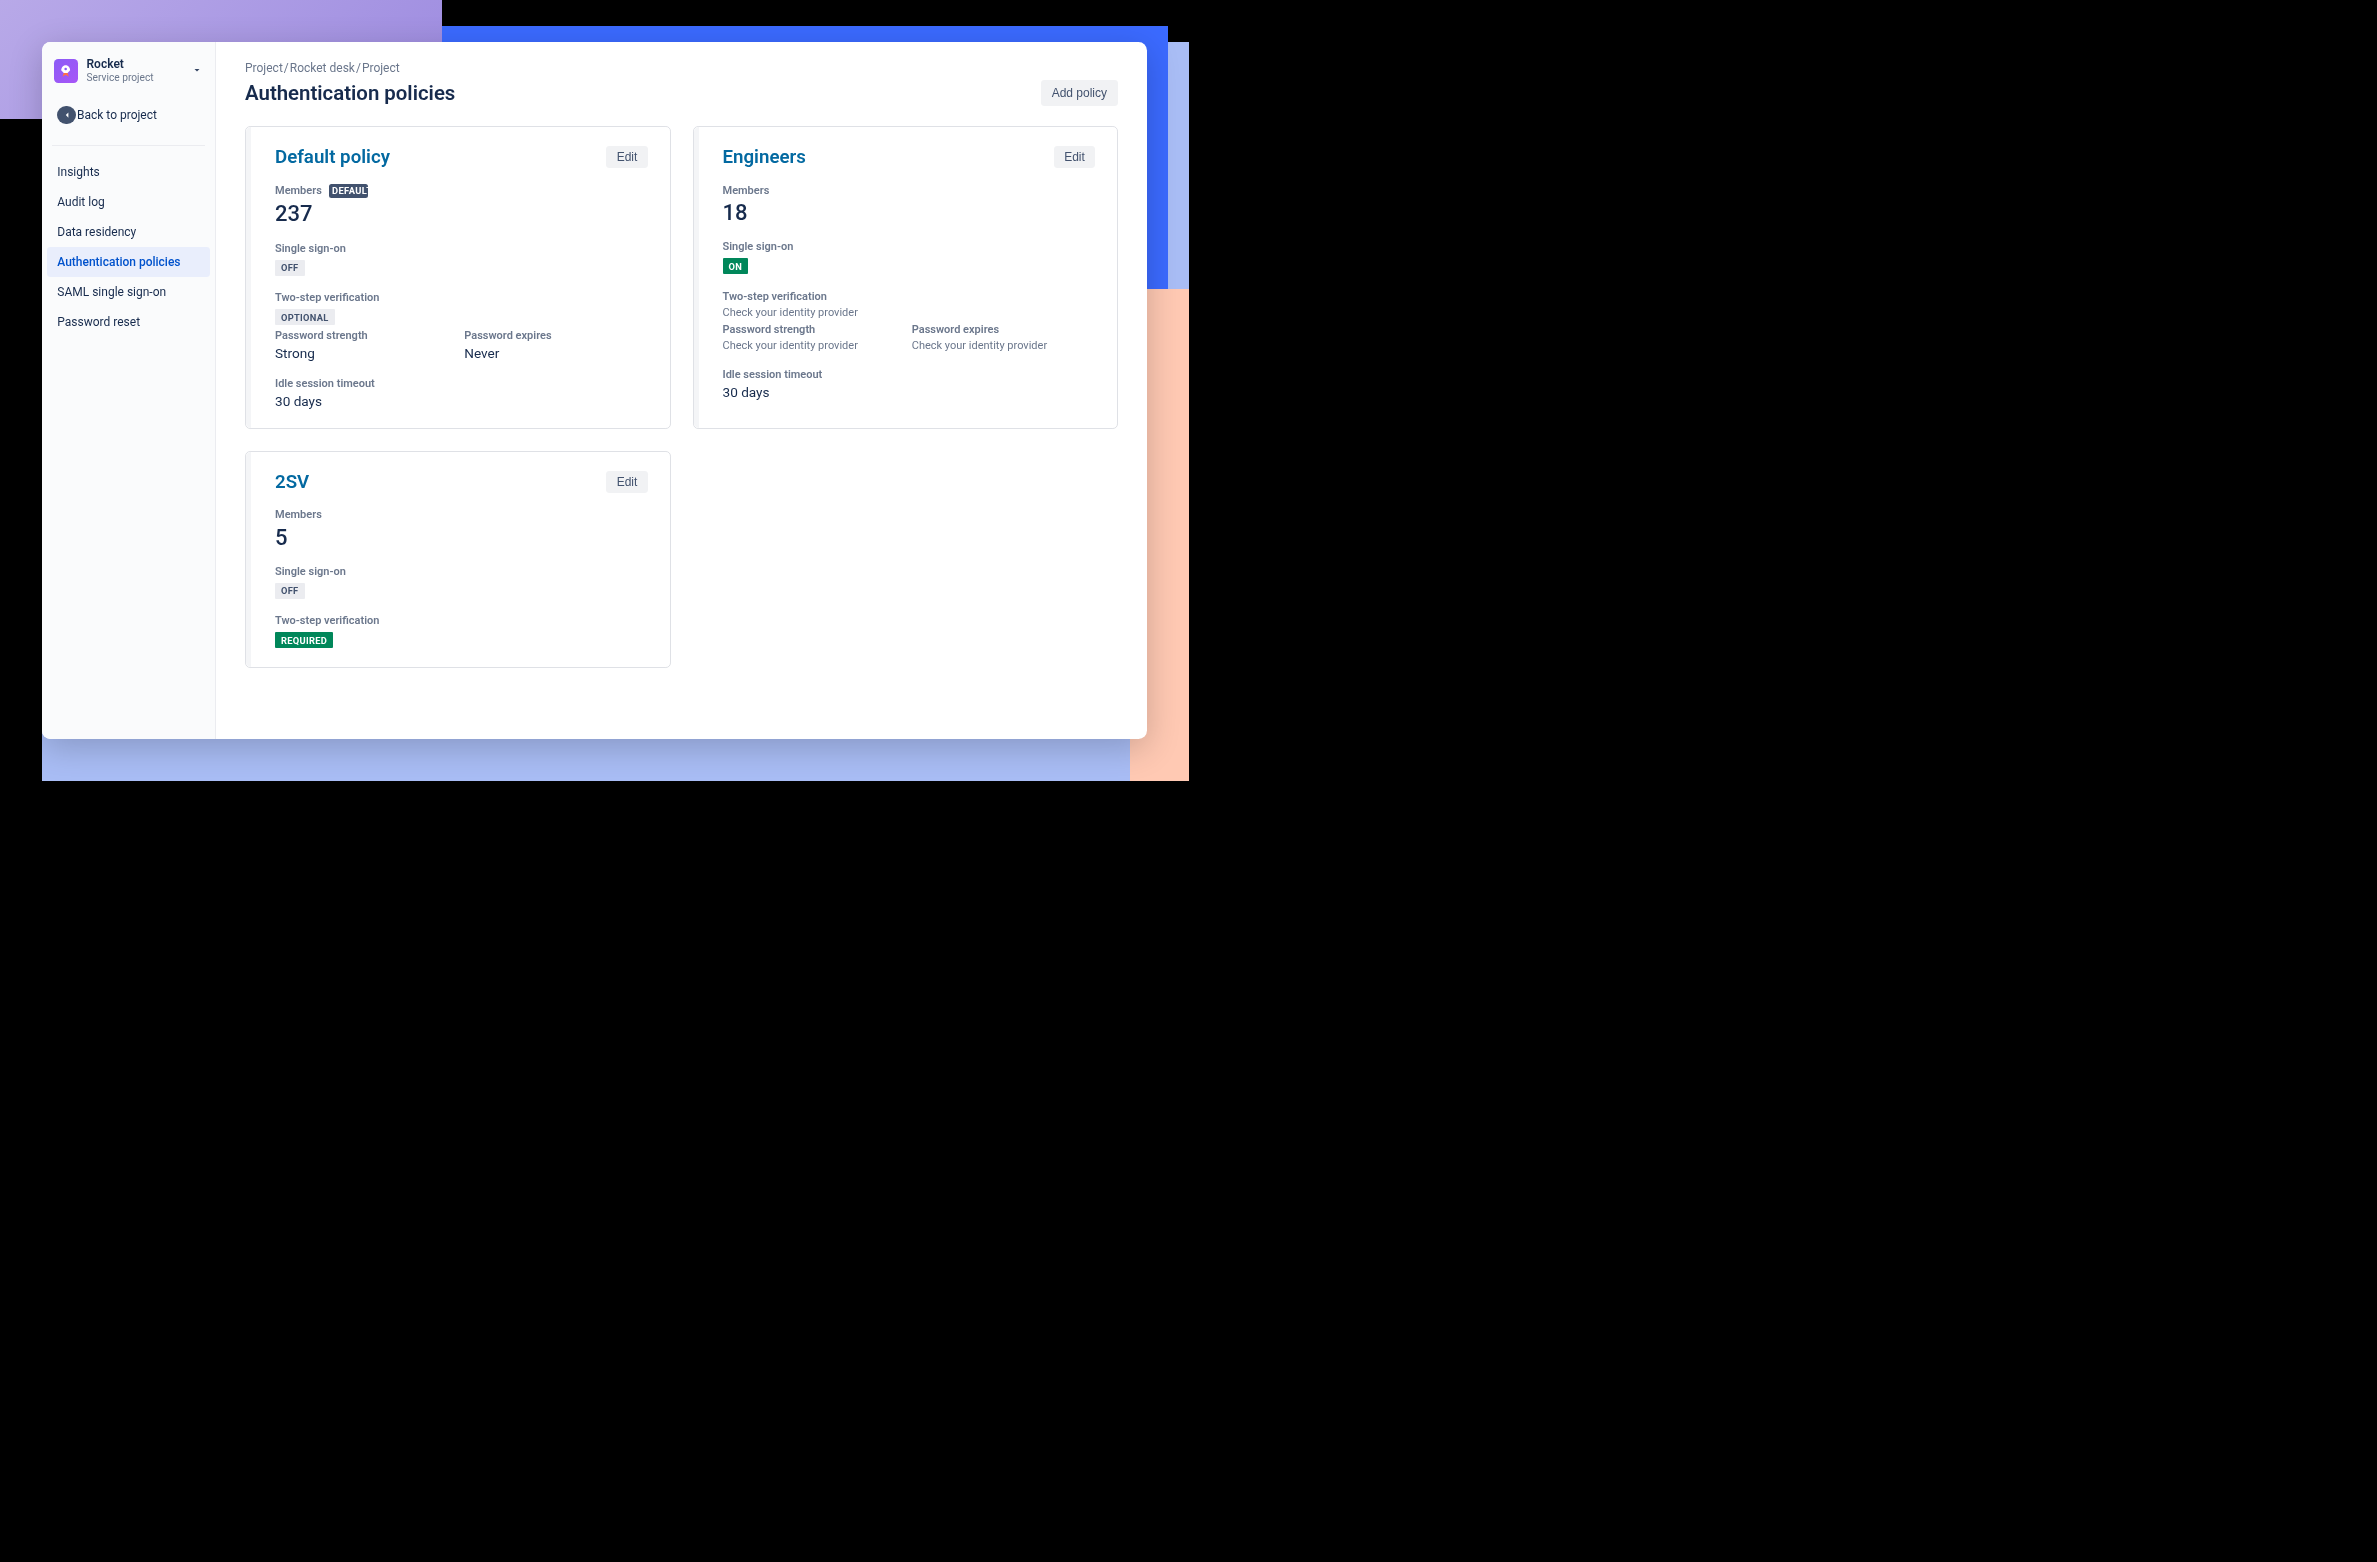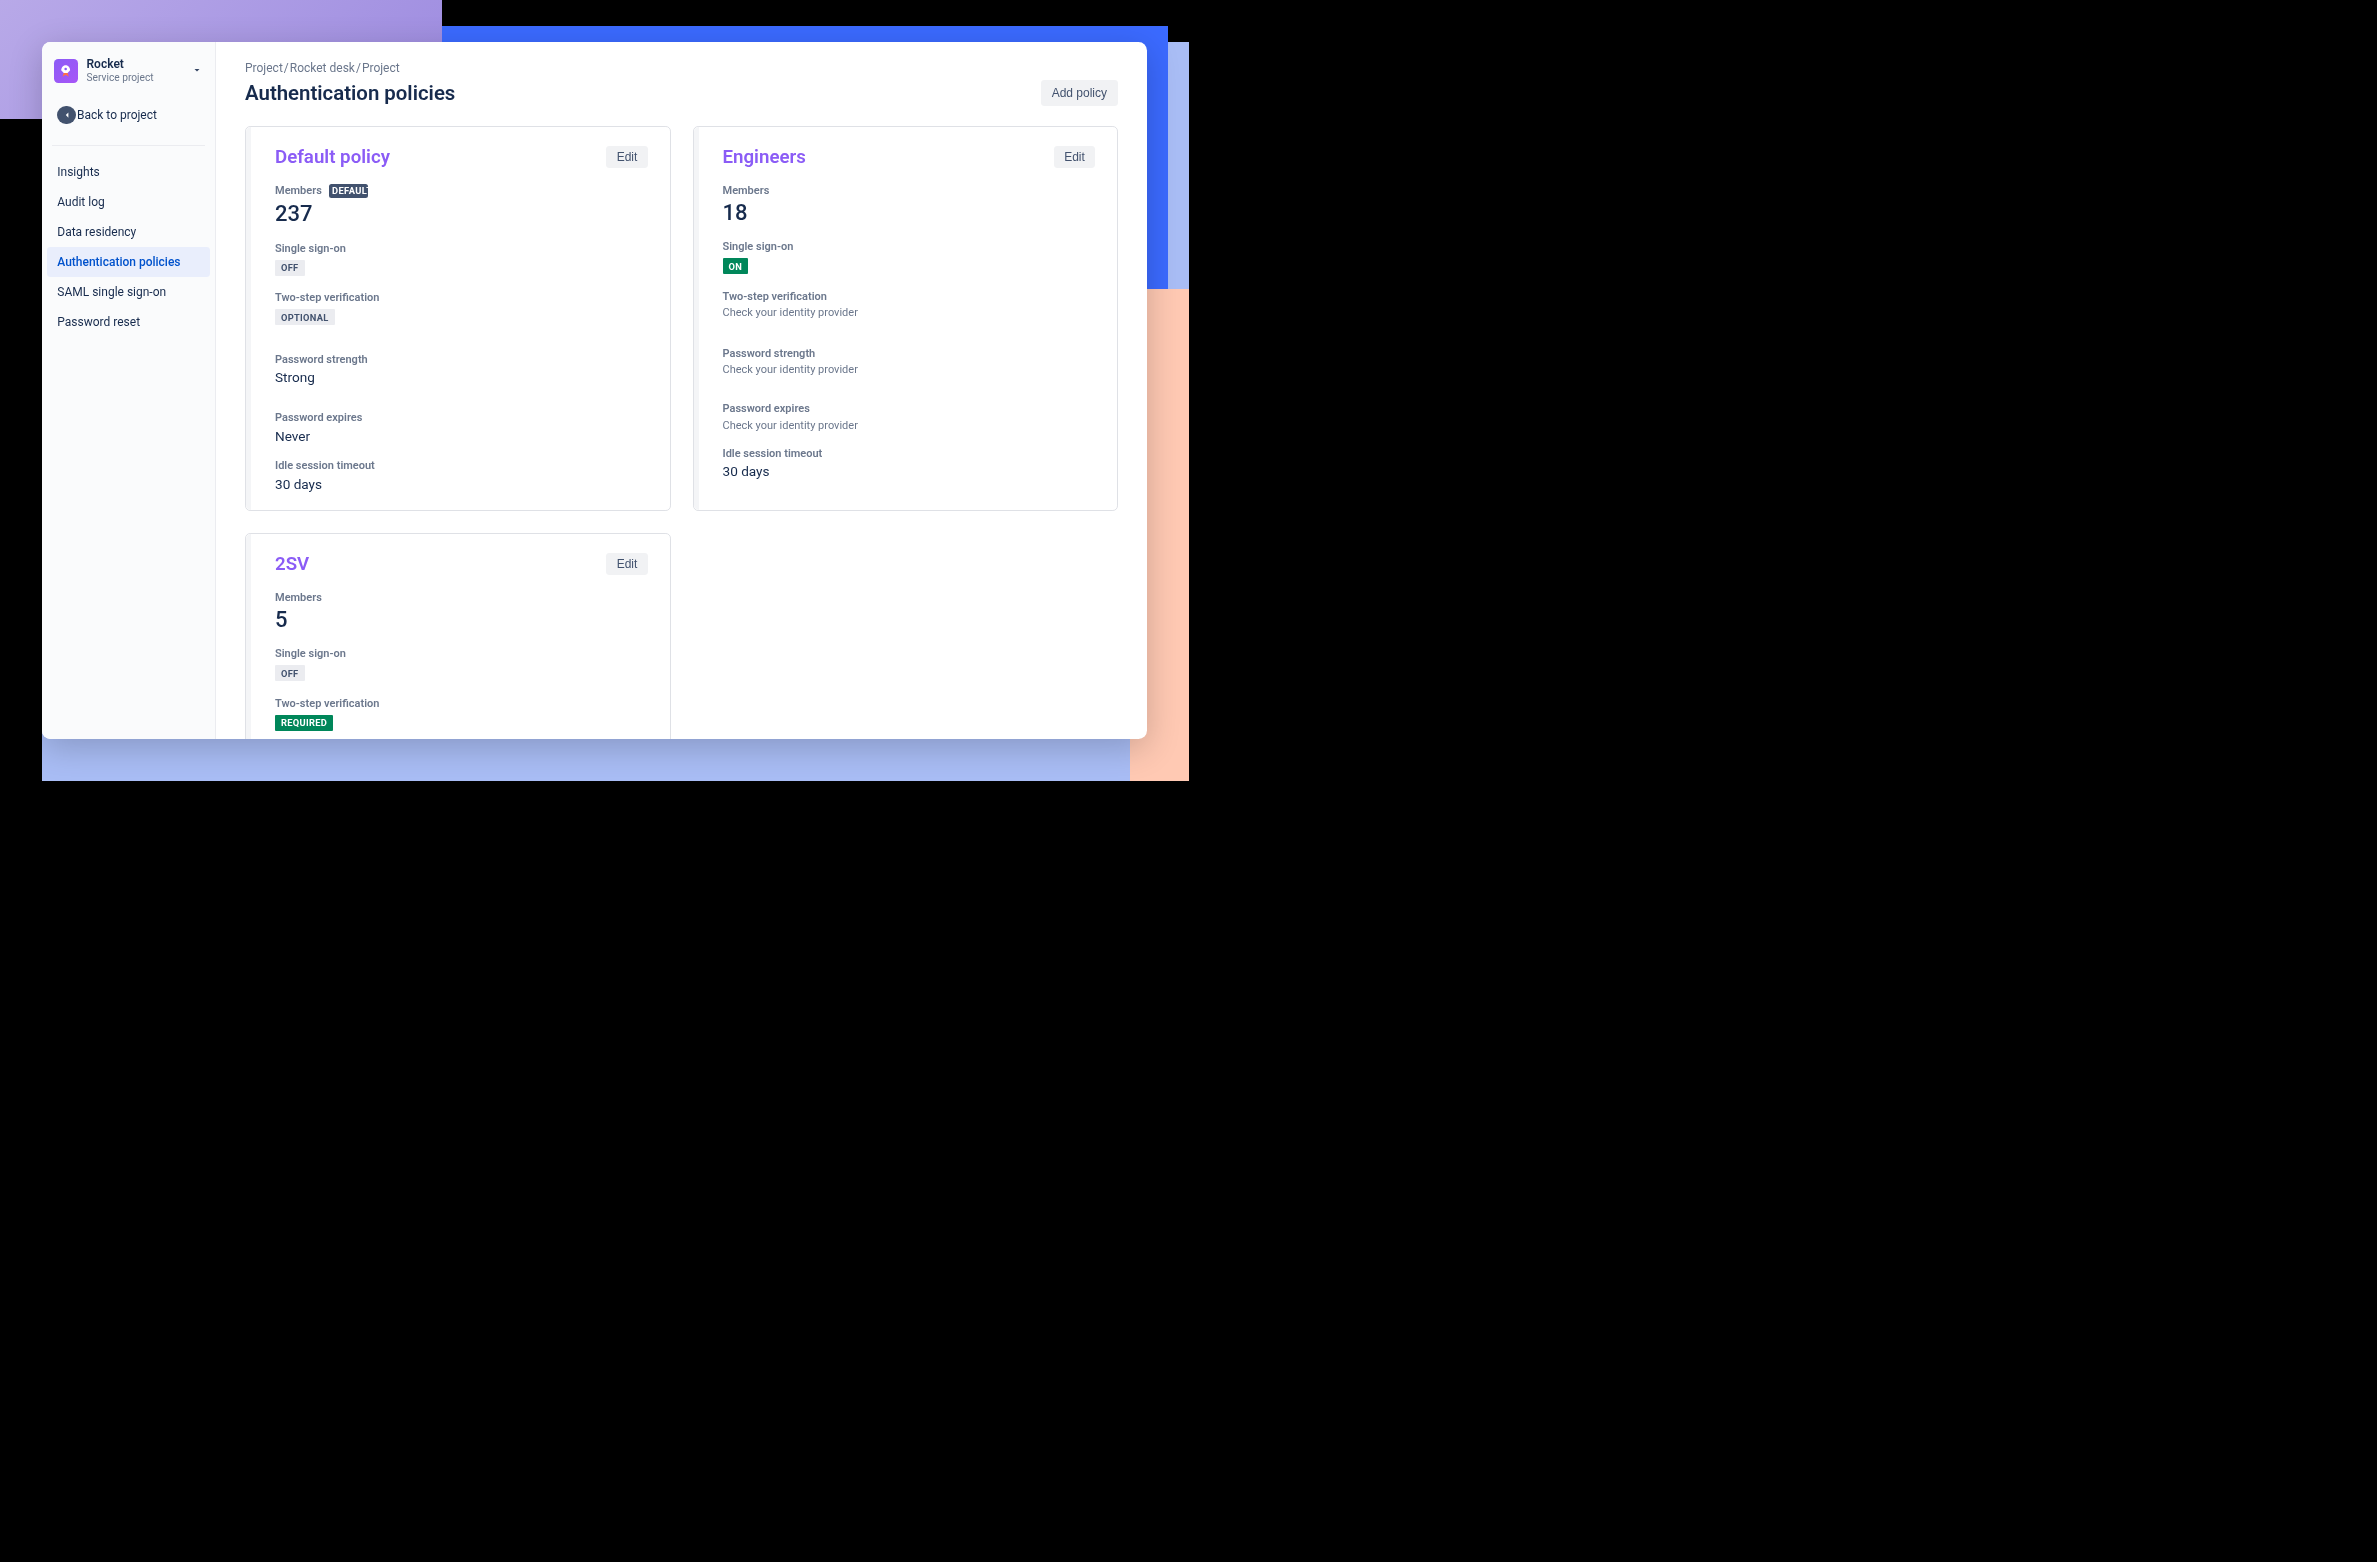--- a/index.html
+++ b/index.html
@@ -133,21 +133,21 @@
 }
 .card::before {
   content: "";
   position: absolute;
   left: 0; top: 0; bottom: 0; width: 5.1px;
   background: #f4f5f7;
   border-radius: 5.1px 0 0 5.1px;
 }
 .card-inner { padding: 18.7px 22px 18.7px 29px; }
 .card-head { display: flex; justify-content: space-between; align-items: flex-start; }
-.card-title { font-size: 18.7px; font-weight: 600; color: #8b5cf6; }
+.card-title { font-size: 18.7px; font-weight: 600; color: #0369a1; }
 .card-edit { padding: 4.2px 10.2px; }
 .card-field { margin-top: 15.3px; }
 .card-label {
   font-size: 11px; font-weight: 600; color: #6b778c;
   display: flex; align-items: center; gap: 6.8px;
 }
 .badge-default {
   display: inline-block;
   background: #42526e;
   color: #fff;
@@ -169,21 +169,21 @@
   font-size: 9.3px;
   font-weight: 700;
   padding: 2.5px 6px;
   border-radius: 1px;
   margin-top: 5.1px;
   letter-spacing: 0.3px;
 }
 .pill-gray { background: #ebecf0; color: #42526e; }
 .pill-green { background: #00875a; color: #fff; }
 
-.two-col { display: grid; grid-template-columns: 1fr; gap: 26px; margin-top: 28px; }
+.two-col { display: grid; grid-template-columns: 1fr 1fr; gap: 6px; margin-top: 4px; }
 .two-col .card-field { margin-top: 0; }
 </style>
 </head>
 <body>
 
 <div class="bg-layer bg-lightblue"></div>
 <div class="bg-layer bg-blue"></div>
 <div class="bg-layer bg-purple"></div>
 <div class="bg-layer bg-peach"></div>
 

